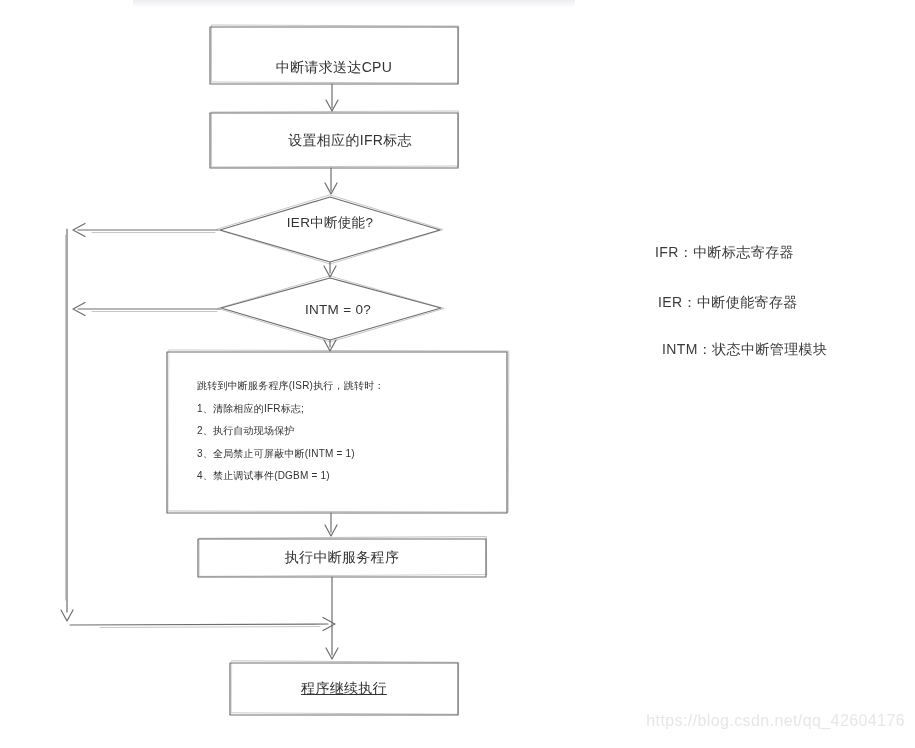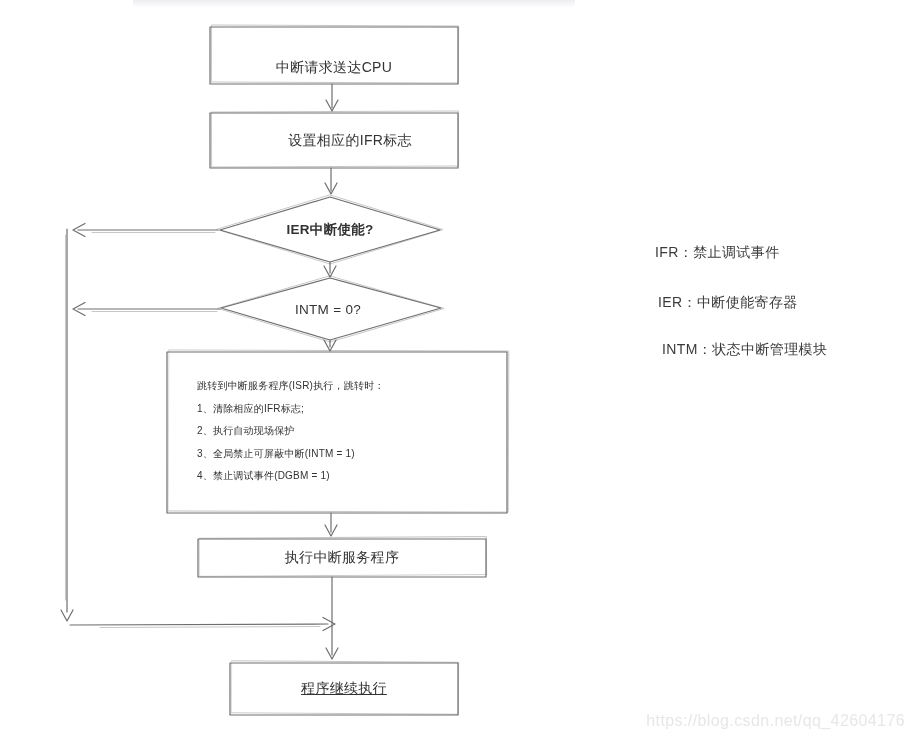--- a/index.html
+++ b/index.html
@@ -149,35 +149,35 @@
         <line x1="70" y1="625" x2="328" y2="624"></line>
         <path d="M323,617.5 L335,624 L323,630.5"></path>
       </g>
     </g>
   </svg>
 
   <div class="label" style="left:210px; top:27px; width:248px; height:57px;margin-top:12px;">中断请求送达CPU</div>
 
   <div class="label" style="left:210px; top:113px; width:248px; height:55px;padding-left:16px;">设置相应的IFR标志</div>
 
-  <div class="label diamond-label" style="left:230px; top:197px; width:200px; height:65px;font-weight:bold;">IER中断使能?</div>
+  <div class="label diamond-label" style="left:230px; top:190px; width:200px; height:65px;">IER中断使能?</div>
 
-  <div class="label diamond-label" style="left:228px; top:278px; width:200px; height:62px;">INTM = 0?</div>
+  <div class="label diamond-label" style="left:238px; top:278px; width:200px; height:62px;">INTM = 0?</div>
 
   <div class="isr-block">
     <div>跳转到中断服务程序(ISR)执行，跳转时：</div>
     <div>1、清除相应的IFR标志;</div>
     <div>2、执行自动现场保护</div>
     <div>3、全局禁止可屏蔽中断(INTM = 1)</div>
     <div>4、禁止调试事件(DGBM = 1)</div>
   </div>
 
   <div class="label" style="left:198px; top:539px; width:288px; height:38px;">执行中断服务程序</div>
 
   <div class="label" style="left:230px; top:663px; width:228px; height:52px;text-decoration:underline;">程序继续执行</div>
 
-  <div class="legend-item legend-ifr">IFR：禁止调试事件</div>
+  <div class="legend-item legend-ifr">IFR：中断标志寄存器</div>
   <div class="legend-item legend-ier">IER：中断使能寄存器</div>
   <div class="legend-item legend-intm">INTM：状态中断管理模块</div>
 
   <div class="watermark">https://blog.csdn.net/qq_42604176</div>
 
 </div>
 
 </body></html>

